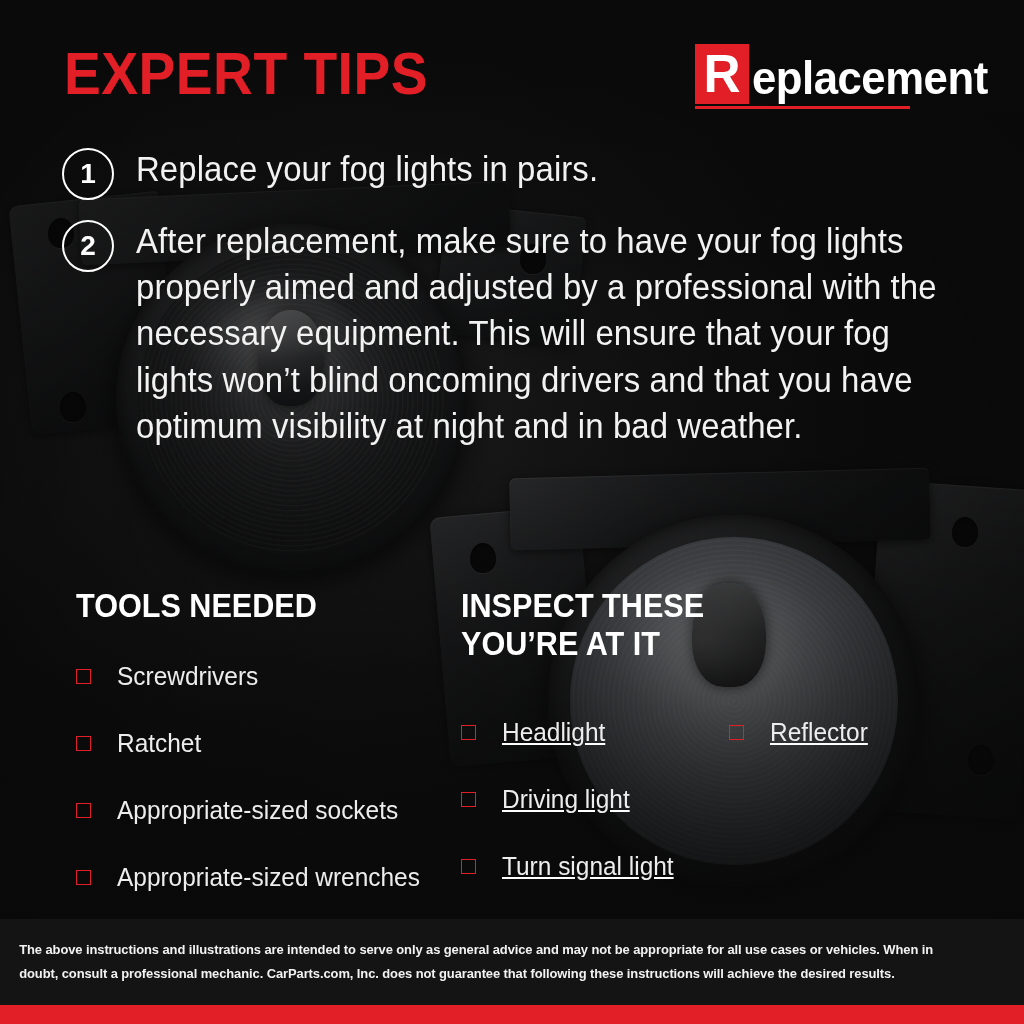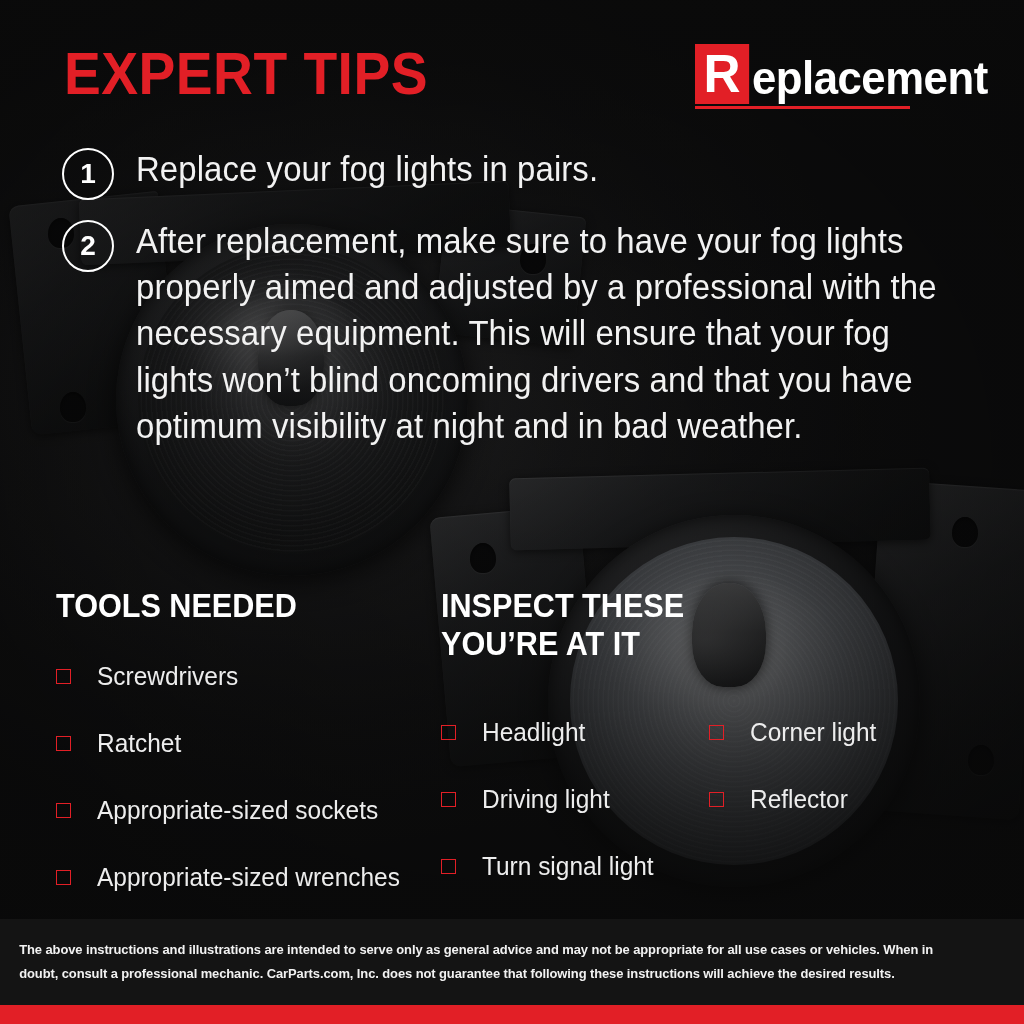--- a/index.html
+++ b/index.html
@@ -218,21 +218,21 @@
     line-height: 1.32;
     color: #f2f2f2;
     font-weight: 300;
     letter-spacing: .1px;
     transform: scaleX(.94);
     transform-origin: left top;
     width: 106%;
   }
 
   
-  .cols { position: absolute; left: 56px; top: 586px; right: 40px; display: flex; }
+  .cols { position: absolute; left: 76px; top: 586px; right: 40px; display: flex; }
   .col-tools { width: 385px; }
   .col-inspect { flex: 1; }
 
   .sec-head {
     font-size: 34px;
     font-weight: bold;
     color: #ffffff;
     line-height: 1.12;
     letter-spacing: 0px;
     transform: scaleX(.9);
@@ -258,21 +258,21 @@
   .chk-label {
     font-size: 26px;
     color: #ededed;
     font-weight: 300;
     line-height: 1;
     transform: scaleX(.94);
     transform-origin: left center;
     white-space: nowrap;
   }
 
-  .inspect-grid { display: flex; }
+  .inspect-grid { display: flex; text-decoration: underline; }
   .inspect-grid .sub-col { width: 262px; }
   .inspect-grid .sub-col:first-child { width: 268px; }
 
   
   .footer {
     position: absolute;
     left: 0; right: 0;
     bottom: 19px;
     height: 86px;
     background: #141414;
@@ -408,24 +408,20 @@
             </li>
             <li class="chk-item">
               <span class="chk-box"></span>
               <span class="chk-label">Side marker</span>
             </li>
           </ul>
 
           <ul class="chk-list sub-col">
             <li class="chk-item">
               <span class="chk-box"></span>
-              <span class="chk-label">Corner light</span>
-            </li>
-            <li class="chk-item">
-              <span class="chk-box"></span>
               <span class="chk-label">Reflector</span>
             </li>
           </ul>
 
         </div>
       </div>
 
     </div>
   </div>
 

